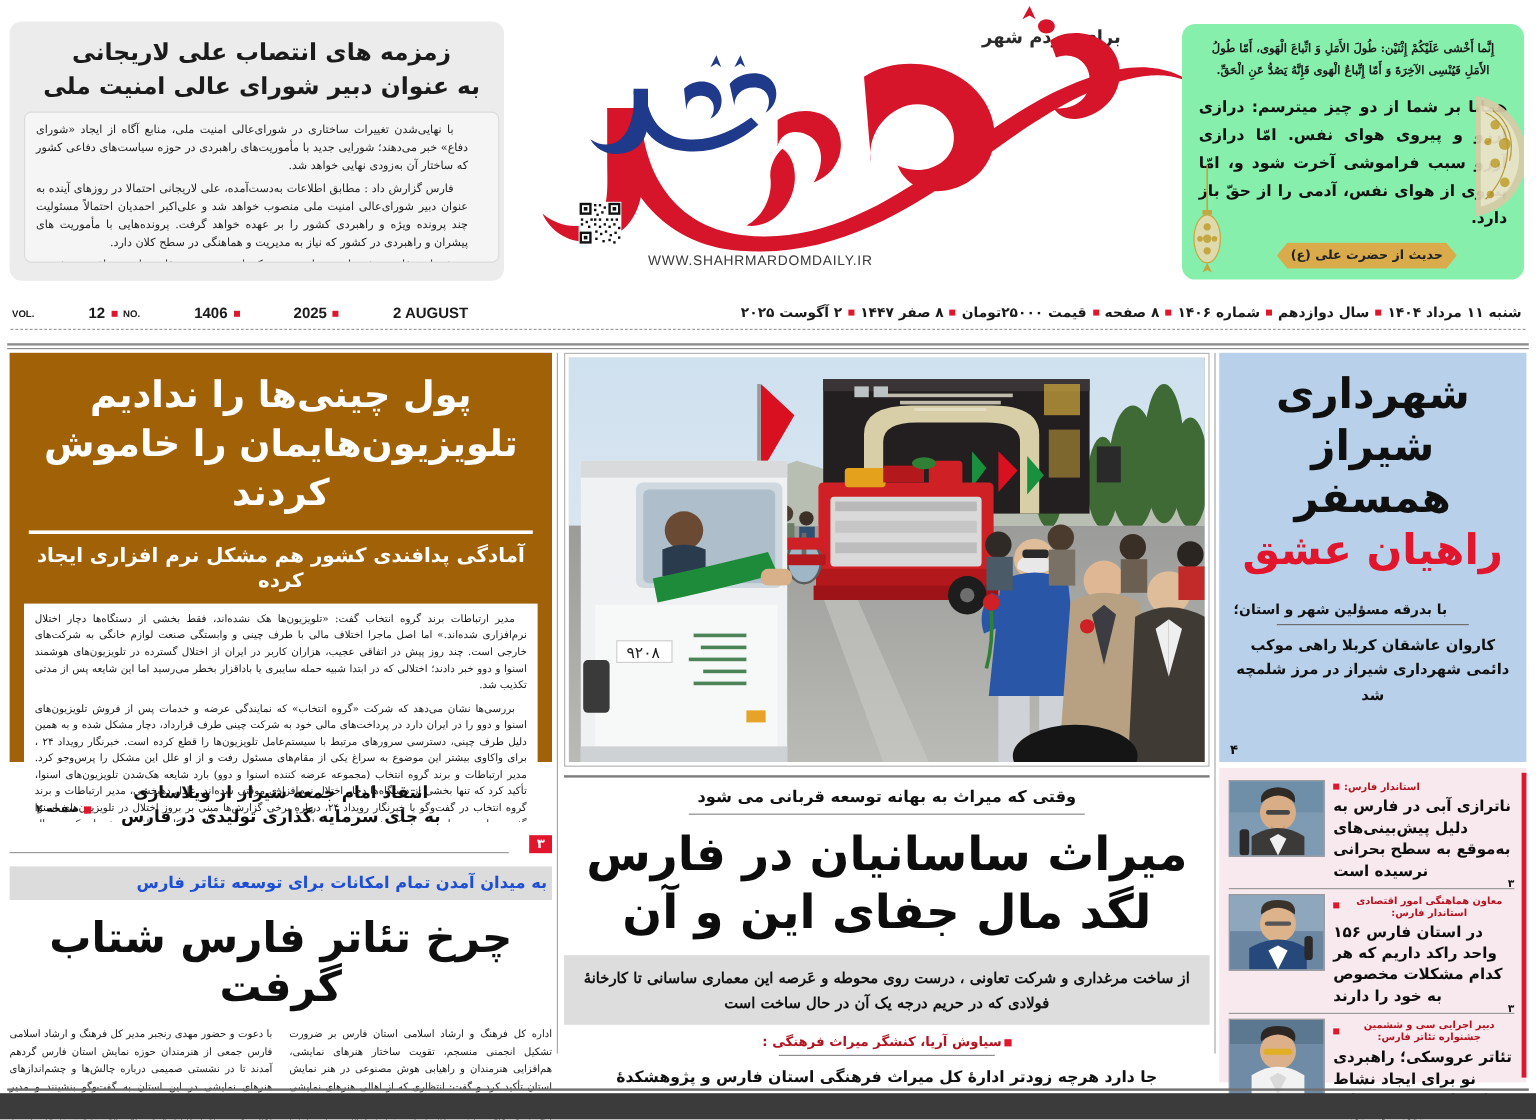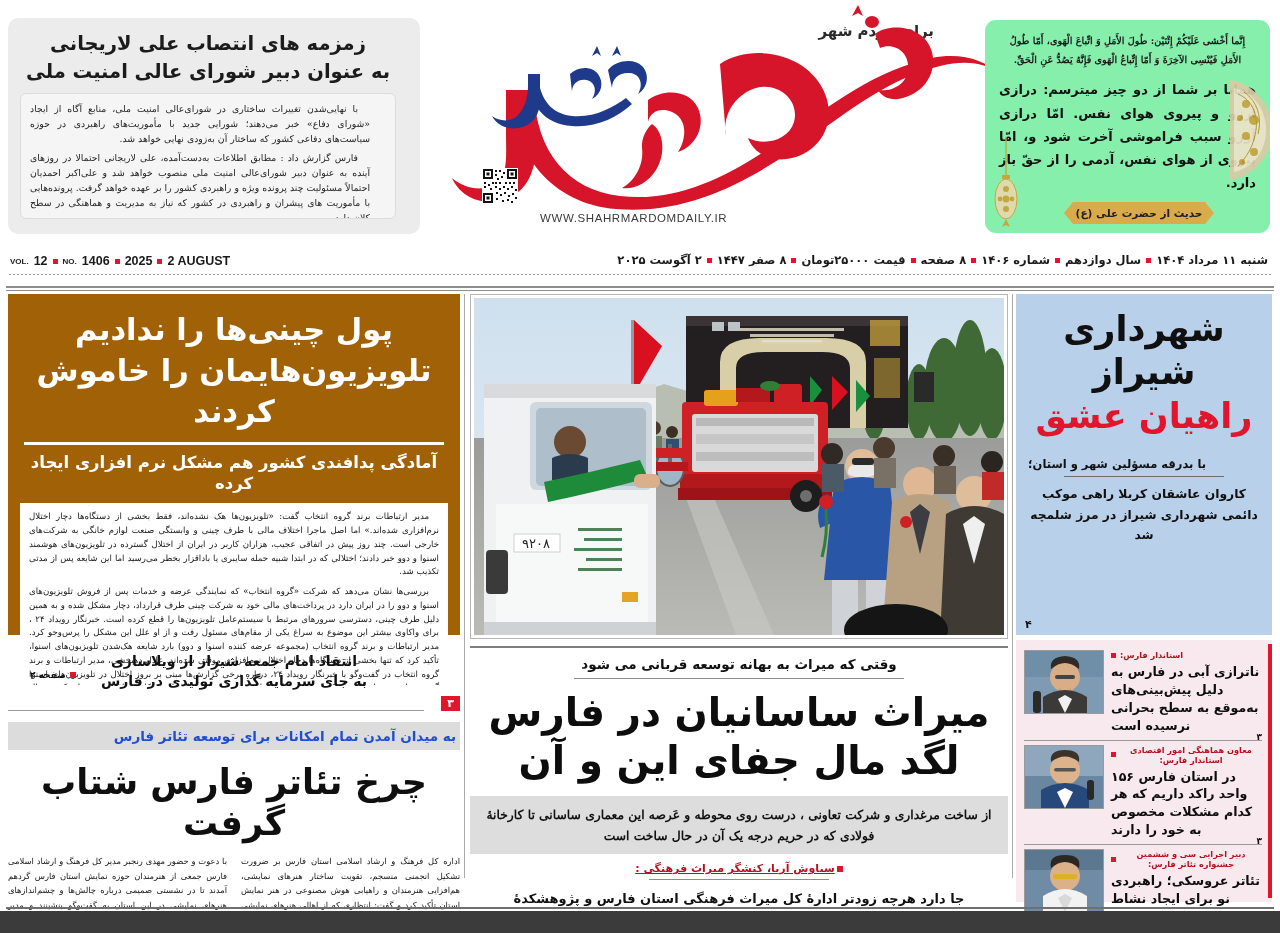--- a/index.html
+++ b/index.html
@@ -12,21 +12,21 @@
   }
   .page{position:relative;width:1280px;height:933px;box-sizing:border-box;}
 
   
   .masthead{position:relative;height:248px;width:1280px;}
 
   
   .lead-box{
     position:absolute;left:8px;top:18px;width:412px;height:216px;
     background:#ececec;border-radius:10px;box-sizing:border-box;
-    padding:10px 24px 8px 12px;
+    padding:10px 4px 8px 12px;
   }
   .lead-title{
     text-align:center;color:#1b1b1b;font-weight:bold;
     font-size:19.5px;line-height:1.42;letter-spacing:-.2px;
     margin:2px 0 8px 0;
   }
   .lead-inner{
     background:#f5f5f5;border:1px solid #dcdcdc;border-radius:6px;
     padding:7px 9px;height:126px;box-sizing:border-box;overflow:hidden;
   }
@@ -89,21 +89,21 @@
   }
   .datebar .rule1{position:absolute;left:6px;right:6px;top:38px;height:2px;background:#8d8d8d;}
   .datebar .rule2{position:absolute;left:6px;right:6px;top:42px;height:1px;background:#8d8d8d;}
   .vol{
     position:absolute;left:10px;top:6px;direction:ltr;font-size:11px;color:#1a1a1a;
     font-weight:bold;font-family:"Liberation Sans",sans-serif;
     display:flex;align-items:center;gap:5px;
   }
   .vol .sq{width:5px;height:5px;background:#e1162c;display:inline-block;}
   .vol .sm{font-size:8px;}
-  .vol .bg{font-size:12.5px;}
+  .vol .bg{font-size:12.5px;margin-left:40px;}
   .dateline{
     position:absolute;right:12px;top:5px;font-size:11.5px;color:#1a1a1a;
     font-weight:bold;display:flex;align-items:center;gap:5px;white-space:nowrap;
   }
   .dateline .sq{width:5px;height:5px;background:#e1162c;display:inline-block;}
 
   
   .body-grid{position:absolute;left:0;top:294px;width:1280px;height:610px;}
 
   
@@ -182,21 +182,21 @@
     text-align:center;font-weight:bold;color:#0d0d0d;font-size:39px;
     line-height:1.22;letter-spacing:-1.2px;margin:10px 0 12px 0;
   }
   .c-gray{
     background:#dddddd;text-align:center;font-size:12.3px;line-height:1.72;
     color:#111;padding:8px 14px;font-weight:600;
     font-family:"DejaVu Serif","Liberation Serif",serif;
   }
   .c-src{
     text-align:center;font-size:11px;color:#b4121f;font-weight:bold;
-    padding:8px 0 4px 0;display:flex;align-items:center;justify-content:center;gap:2px;text-decoration:underline;
+    padding:8px 0 4px 0;display:flex;align-items:center;justify-content:center;gap:2px;
   }
   .c-src .sq{width:6px;height:6px;background:#e1162c;display:inline-block;}
   .c-src-line{height:1px;background:#8d8d8d;width:180px;margin:0 auto 8px auto;}
   .c-lead{
     text-align:center;font-size:13px;line-height:1.75;color:#111;font-weight:bold;
     position:relative;
   }
   .c-pg{position:absolute;left:6px;bottom:-18px;font-size:11px;font-weight:bold;color:#111;}
 
   
@@ -644,20 +644,21 @@
         <span class="c-pg">۶</span>
       </div>
     </div>
 
     <div class="col-right">
 
       <div class="blue-box">
         <div class="blue-hl">
           <div>شهرداری</div>
           <div>شیراز</div>
+          <div>همسفر</div>
           <div class="red">راهیان عشق</div>
         </div>
         <div class="blue-k">با بدرقه مسؤلین شهر و استان؛</div>
         <div class="blue-k-line"></div>
         <div class="blue-lead">کاروان عاشقان کربلا راهی موکب دائمی شهرداری شیراز در مرز شلمچه شد</div>
         <div class="blue-pg">۴</div>
       </div>
 
       <div class="news-list">
 

